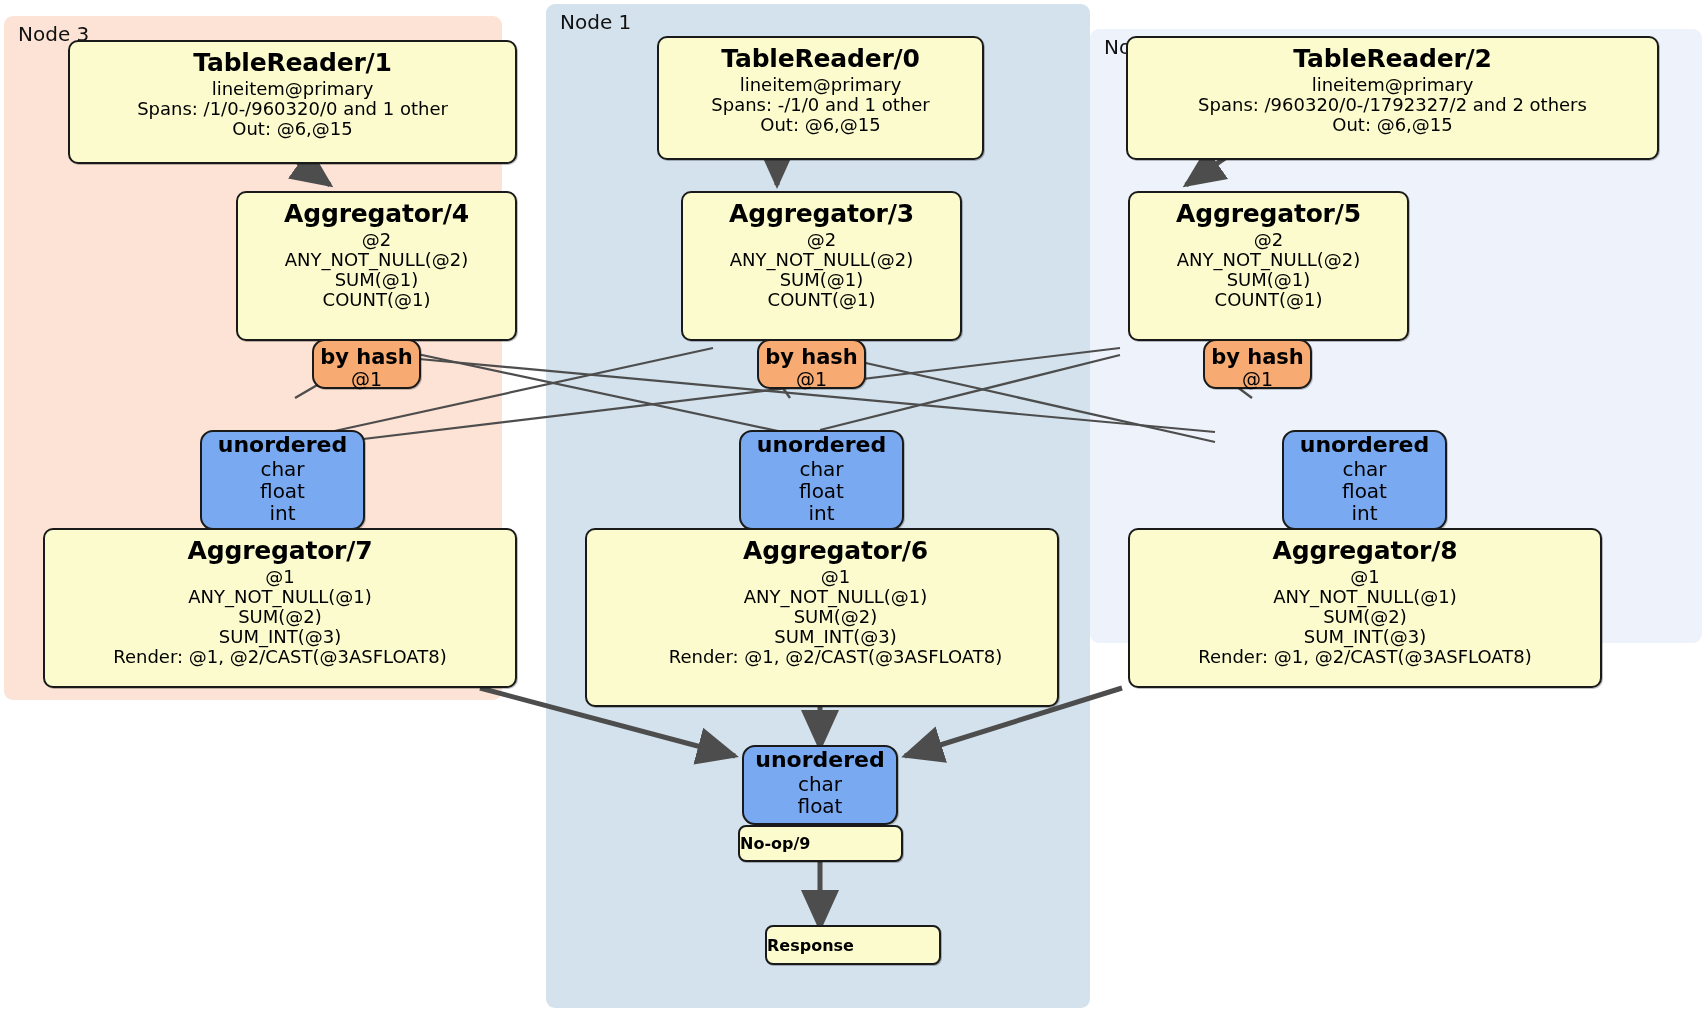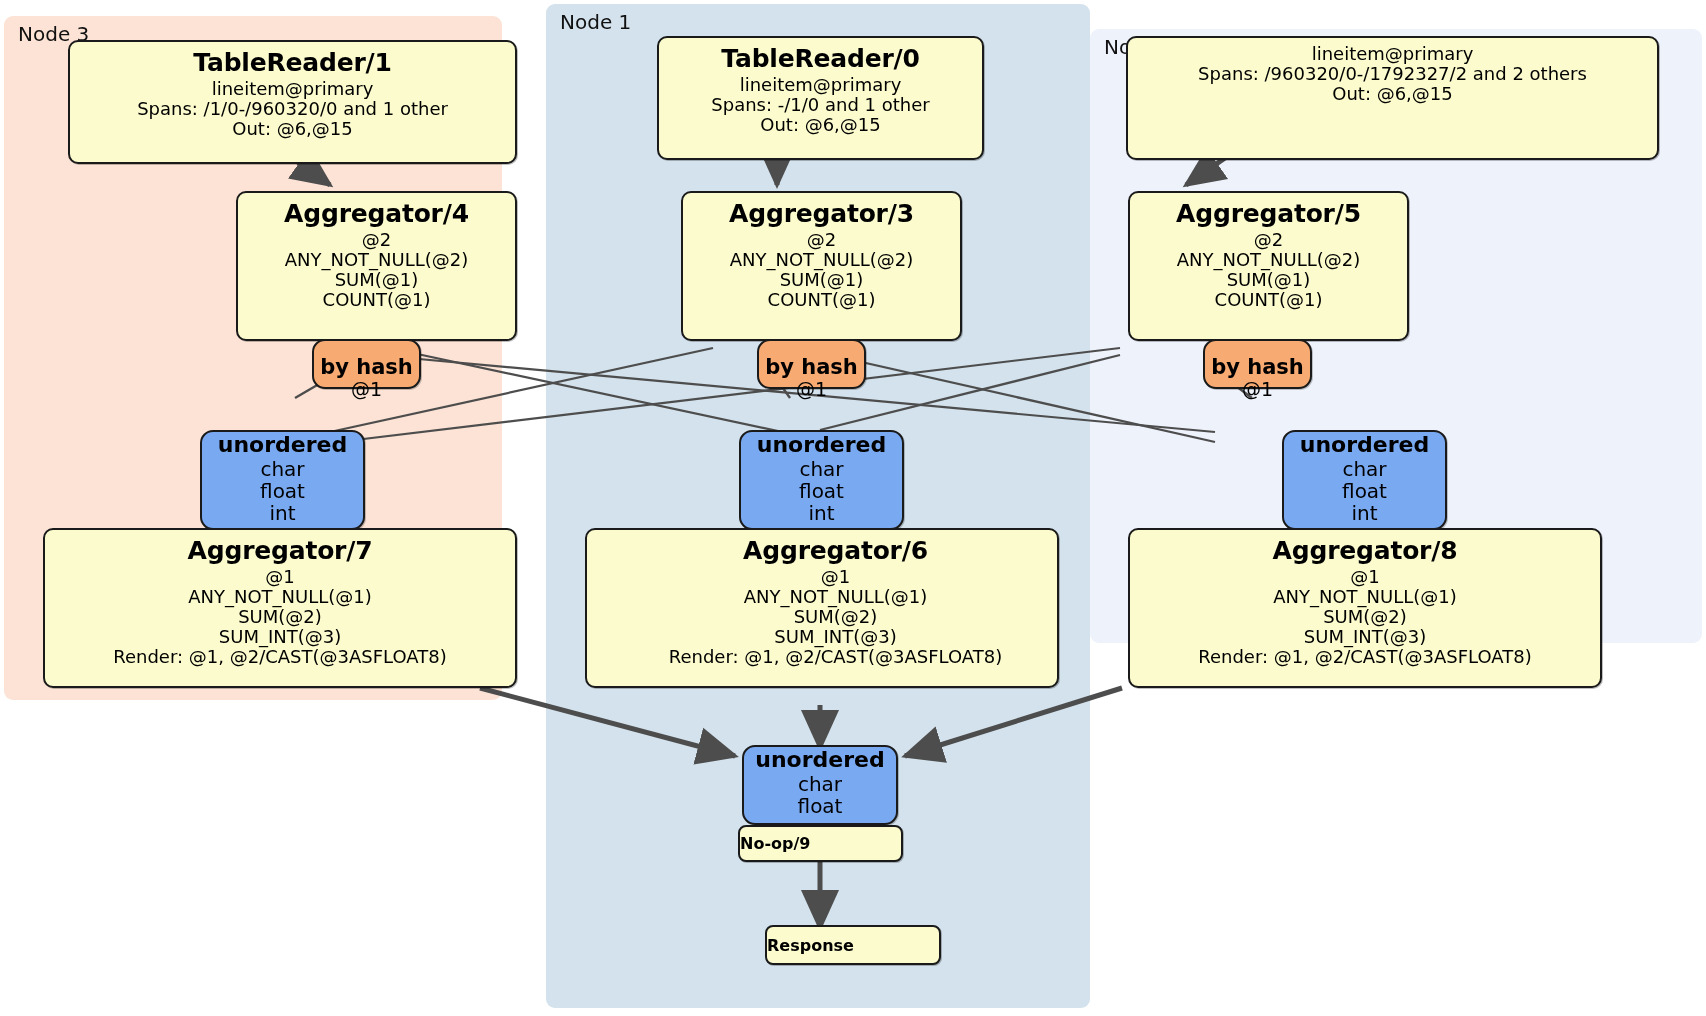--- a/index.html
+++ b/index.html
@@ -64,21 +64,21 @@
   }
 
   .router-box {
     position: absolute;
     box-sizing: border-box;
     background: #f7ab72;
     border: 2px solid #1a1a1a;
     border-radius: 13px;
     text-align: center;
     color: #000000;
-    padding-top: 14px;
+    padding-top: 4px;
     box-shadow: 1px 1px 0 rgba(0,0,0,0.22);
   }
   .router-title {
     font-size: 21px;
     font-weight: bold;
     line-height: 1.16;
   }
   .router-line {
     font-size: 19px;
     line-height: 1.1;
@@ -182,20 +182,21 @@
   </div>
 
   <div class="proc-box" style="left:657px; top:36px; width:327px; height:124px;">
     <div class="proc-title">TableReader/0</div>
     <div class="proc-line">lineitem@primary</div>
     <div class="proc-line">Spans: -/1/0 and 1 other</div>
     <div class="proc-line">Out: @6,@15</div>
   </div>
 
   <div class="proc-box" style="left:1126px; top:36px; width:533px; height:124px;">
+    <div class="proc-title">TableReader/2</div>
     <div class="proc-line">lineitem@primary</div>
     <div class="proc-line">Spans: /960320/0-/1792327/2 and 2 others</div>
     <div class="proc-line">Out: @6,@15</div>
   </div>
 
   <div class="proc-box" style="left:236px; top:191px; width:281px; height:150px;">
     <div class="proc-title">Aggregator/4</div>
     <div class="proc-line">@2</div>
     <div class="proc-line">ANY_NOT_NULL(@2)</div>
     <div class="proc-line">SUM(@1)</div>
@@ -256,21 +257,21 @@
 
   <div class="proc-box" style="left:43px; top:528px; width:474px; height:160px;">
     <div class="proc-title">Aggregator/7</div>
     <div class="proc-line">@1</div>
     <div class="proc-line">ANY_NOT_NULL(@1)</div>
     <div class="proc-line">SUM(@2)</div>
     <div class="proc-line">SUM_INT(@3)</div>
     <div class="proc-line">Render: @1, @2/CAST(@3ASFLOAT8)</div>
   </div>
 
-  <div class="proc-box" style="left:585px; top:528px; width:474px; height:160px;padding-left:27px;">
+  <div class="proc-box" style="left:585px; top:528px; width:474px; height:179px;padding-left:27px;">
     <div class="proc-title">Aggregator/6</div>
     <div class="proc-line">@1</div>
     <div class="proc-line">ANY_NOT_NULL(@1)</div>
     <div class="proc-line">SUM(@2)</div>
     <div class="proc-line">SUM_INT(@3)</div>
     <div class="proc-line">Render: @1, @2/CAST(@3ASFLOAT8)</div>
   </div>
 
   <div class="proc-box" style="left:1128px; top:528px; width:474px; height:160px;">
     <div class="proc-title">Aggregator/8</div>

